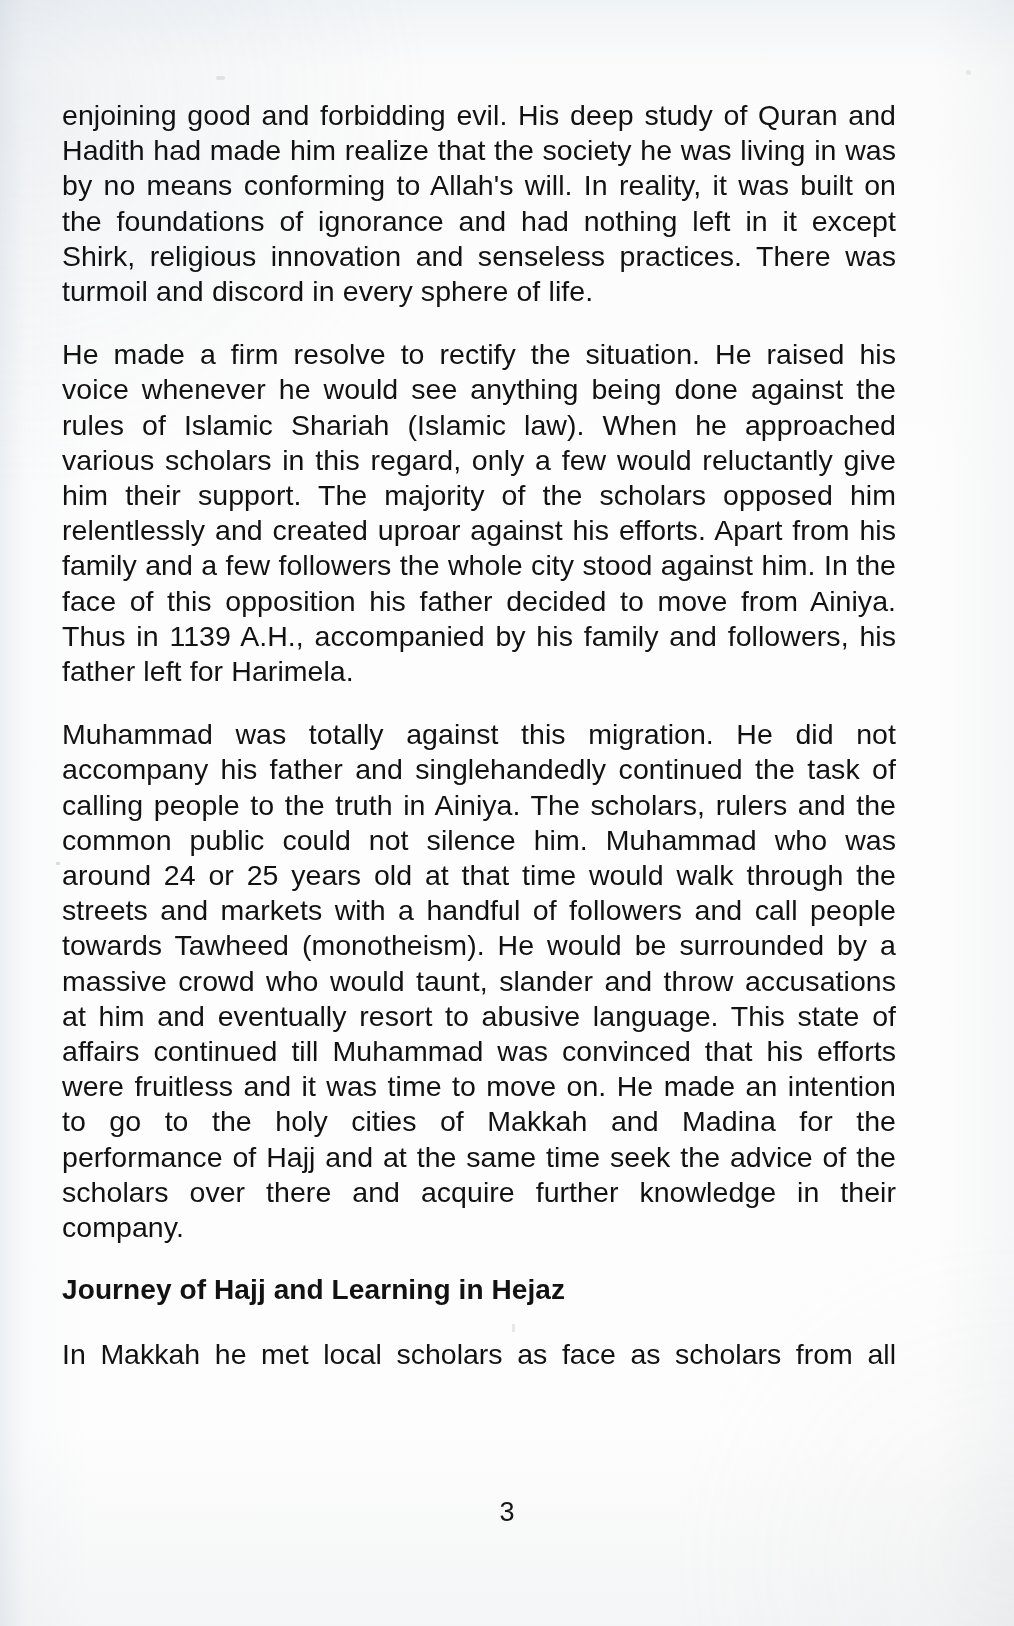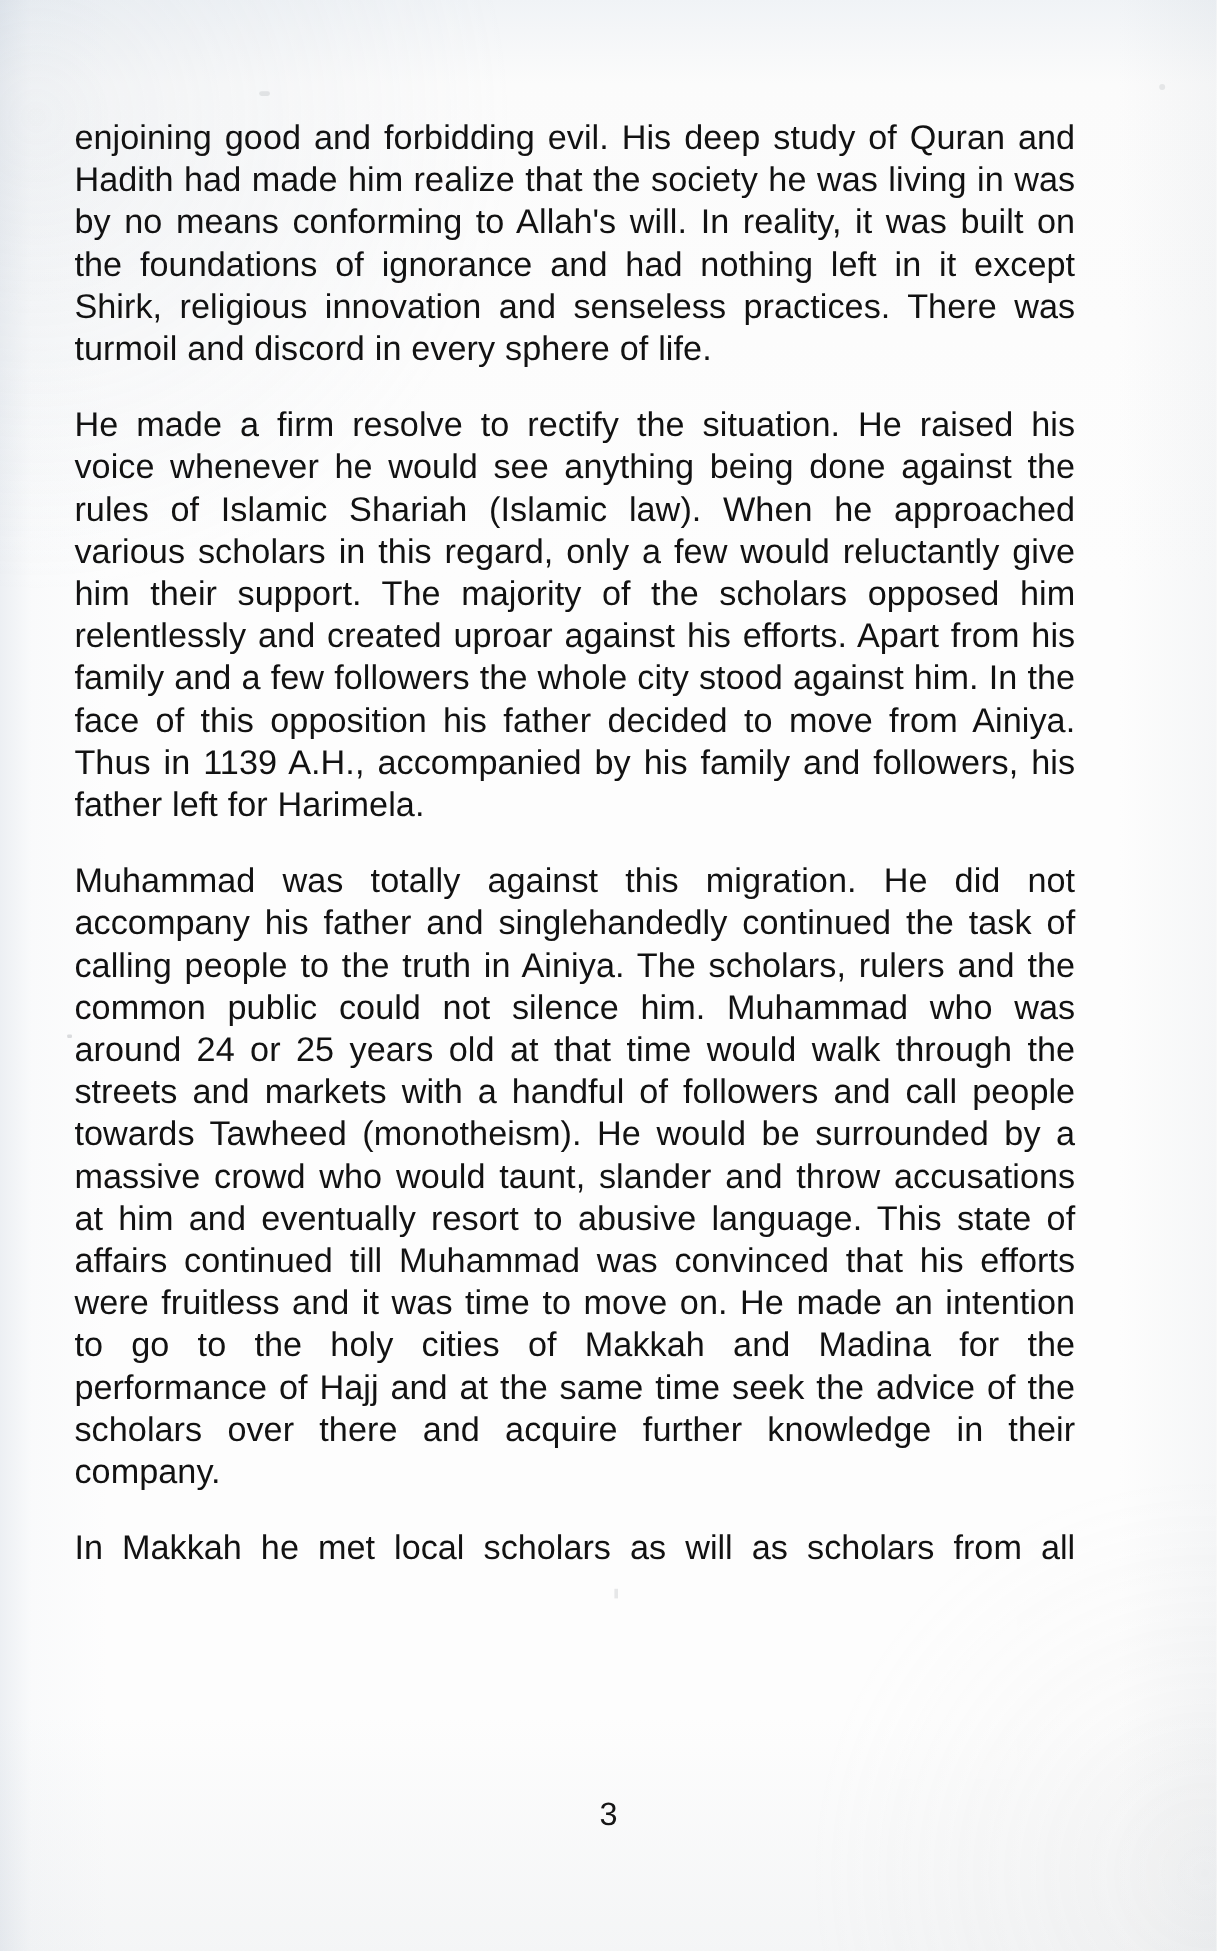--- a/index.html
+++ b/index.html
@@ -119,20 +119,21 @@
   <div class="artifact artifact-mid-dot"></div>
 
   <div class="text-column">
 
     <p class="body-par par-gap-1">enjoining good and forbidding evil. His deep study of Quran and Hadith had made him realize that the society he was living in was by no means conforming to Allah's will. In reality, it was built on the foundations of ignorance and had nothing left in it except Shirk, religious innovation and senseless practices. There was turmoil and discord in every sphere of life.</p>
 
     <p class="body-par par-gap-2">He made a firm resolve to rectify the situation. He raised his voice whenever he would see anything being done against the rules of Islamic Shariah (Islamic law). When he approached various scholars in this regard, only a few would reluctantly give him their support. The majority of the scholars opposed him relentlessly and created uproar against his efforts. Apart from his family and a few followers the whole city stood against him. In the face of this opposition his father decided to move from Ainiya. Thus in 1139 A.H., accompanied by his family and followers, his father left for Harimela.</p>
 
     <p class="body-par par-gap-3">Muhammad was totally against this migration. He did not accompany his father and singlehandedly continued the task of calling people to the truth in Ainiya. The scholars, rulers and the common public could not silence him. Muhammad who was around 24 or 25 years old at that time would walk through the streets and markets with a handful of followers and call people towards Tawheed (monotheism). He would be surrounded by a massive crowd who would taunt, slander and throw accusations at him and eventually resort to abusive language. This state of affairs continued till Muhammad was convinced that his efforts were fruitless and it was time to move on. He made an intention to go to the holy cities of Makkah and Madina for the performance of Hajj and at the same time seek the advice of the scholars over there and acquire further knowledge in their company.</p>
 
+    <h2 class="section-heading">Journey of Hajj and Learning in Hejaz</h2>
 
-    <p class="last-line">In Makkah he met local scholars as will as scholars from all</p>
+    <p class="last-line">In Makkah he met local scholars as face as scholars from all</p>
 
   </div>
 
   <div class="page-number">3</div>
 
 </div>
 
 </body></html>

